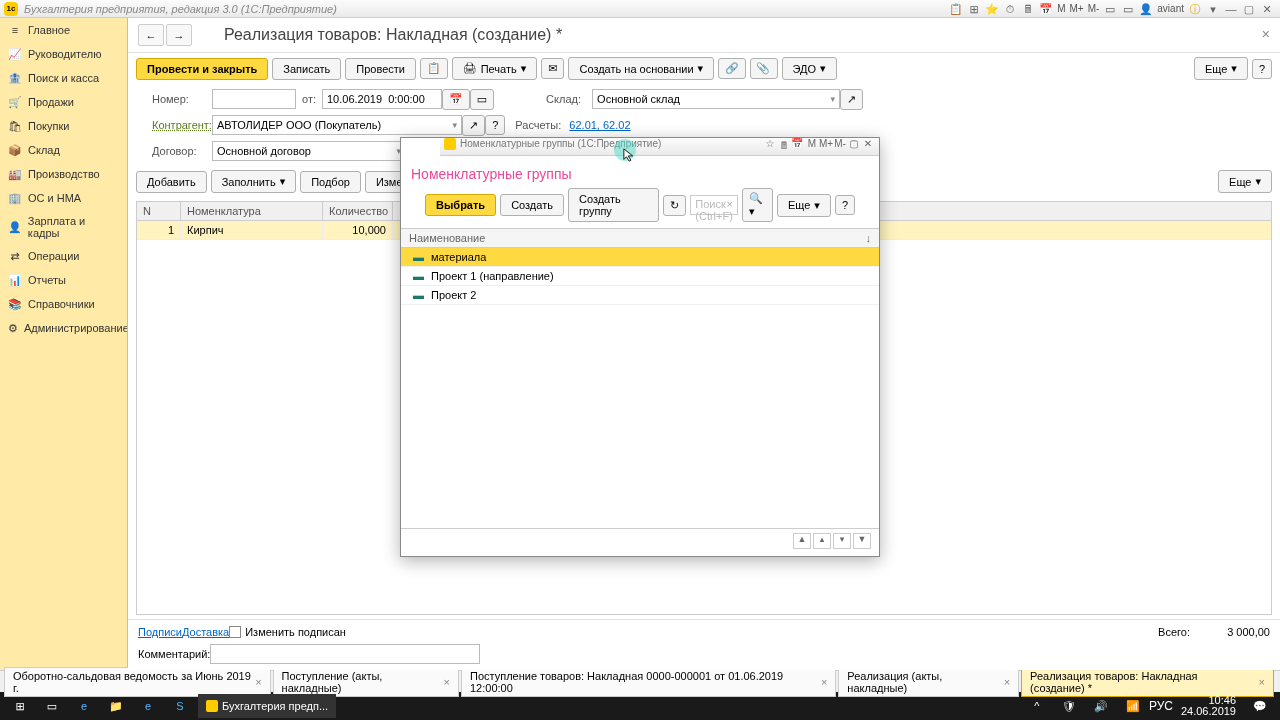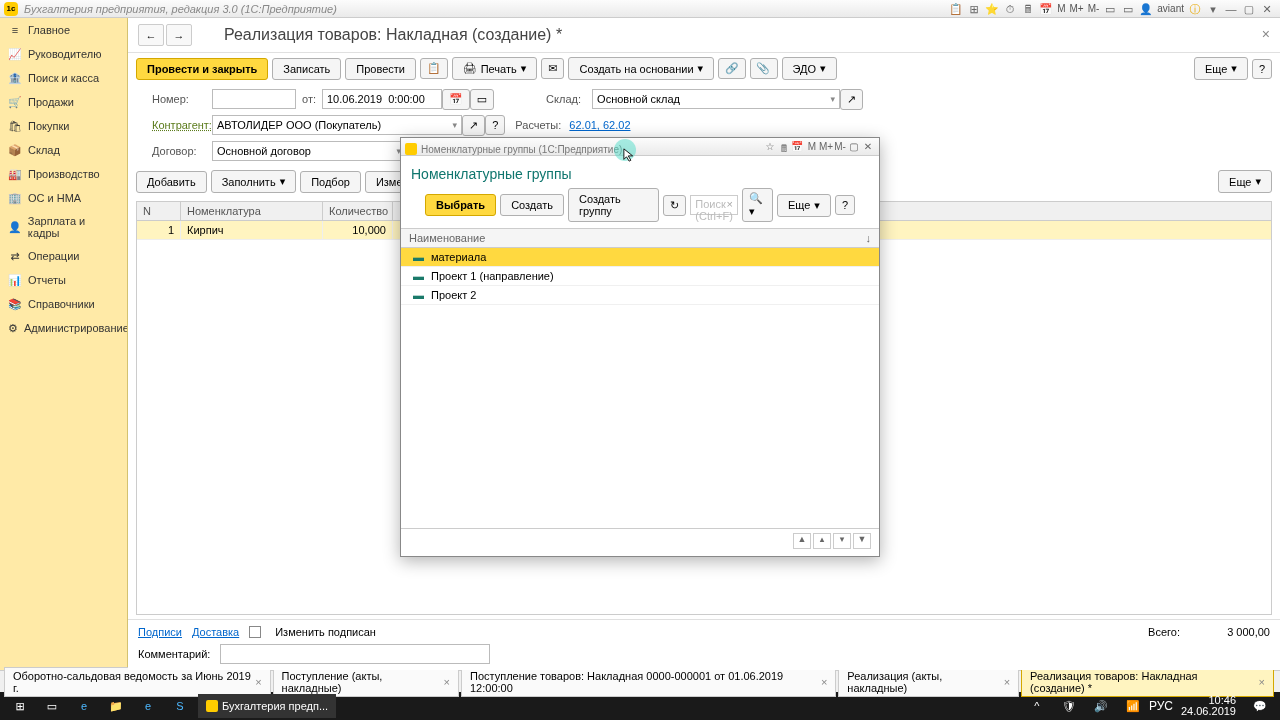--- a/index.html
+++ b/index.html
@@ -31,38 +31,38 @@
 .input { border: 1px solid #bbb; padding: 2px 4px; background: #fff; height: 20px;}
 .input.sel { display:flex; align-items:center; position:relative;}
 .input.sel::after { content:'▾'; position:absolute; right:4px; color:#888; font-size:9px;}
 .link { color: #0066cc; text-decoration: underline; cursor: pointer;}
 .table-area { margin: 4px 8px; border: 1px solid #ccc; flex:1; background:#fff;}
 .table-header { display: flex; background: #f0f0f0; border-bottom: 1px solid #ccc;}
 .table-header .th { padding: 3px 6px; border-right: 1px solid #ccc; color:#555;}
 .table-row { display: flex; border-bottom: 1px solid #eee;}
 .table-row.sel { background: #fff4c0;}
 .table-row .td { padding: 3px 6px; border-right: 1px solid #eee;}
-.footer-area { padding: 6px 10px; border-top: 1px solid #e0e0e0; display:flex; align-items:center; gap:10px;}
+.footer-area { padding: 6px 10px; border-top: 1px solid #e0e0e0; display:flex; align-items:center; gap:0;}
 .tabs-bar { height: 22px; background: #f0f0f0; border-top: 1px solid #ccc; display: flex; align-items: center; padding: 0 4px;}
 .tab { padding: 2px 8px; background: #fafafa; border: 1px solid #ccc; margin-right: 2px; display: flex; align-items: center; gap: 4px; cursor:pointer; font-size:10px;}
 .tab.active { background: #fff4c0; border-color: #d4a800;}
 .tab .x { color: #888; cursor:pointer;}
 .taskbar { height: 28px; background: #1a1a1a; display: flex; align-items: center; padding: 0 4px; color:#fff;}
 .taskbar .tbtn { width: 32px; height: 24px; display:flex; align-items:center; justify-content:center; cursor:pointer;}
 .taskbar .task { background: #333; padding: 2px 8px; display:flex; align-items:center; gap:4px; margin:0 2px; height:24px;}
 .taskbar .spacer { flex:1;}
 .taskbar .clock { text-align:right; font-size:10px; padding:0 8px; line-height:11px;}
 
 .dialog { position: absolute; left: 400px; top: 137px; width: 480px; height: 420px; background: #fff; border: 1px solid #888; box-shadow: 0 4px 16px rgba(0,0,0,0.3);}
-.dialog .dtitle { height: 18px; background: linear-gradient(#fcfcfc,#eaeaea); display:flex; align-items:flex-end; padding:0 4px; border-bottom:1px solid #ccc;}
+.dialog .dtitle { height: 18px; background: linear-gradient(#fcfcfc,#eaeaea); display:flex; align-items:flex-start; padding:0 4px; border-bottom:1px solid #ccc;margin-left:39px;}
 .dialog .dtitle .logo { width:12px; height:12px; background:#ffcc00; margin-right:4px; border-radius:2px;}
 .dialog .dtitle .dtxt { font-size:10px; color:#777;}
 .dialog .dtitle .spacer{flex:1;}
 .dialog .dtitle .dicon { width:14px; height:14px; color:#666; text-align:center; cursor:pointer; font-size:10px;}
-.dialog .dheading { padding: 10px 10px 6px; font-size:14px; color:#0f766e;}
+.dialog .dheading { padding: 10px 10px 6px; font-size:14px; color:#ec4899;}
 .dialog .dtoolbar { display:flex; align-items:center; padding: 0 24px 6px; gap:4px;}
 .dialog .search { flex:1; border:1px solid #ccc; padding:2px 4px; color:#bbb; height:20px; position:relative;}
 .dialog .search .sx { position:absolute; right:4px; top:2px; color:#aaa;}
 .dialog .dlist { border-top:1px solid #ccc; flex:1; overflow:auto;}
 .dialog .dlisthead { display:flex; background:#f5f5f5; border-bottom:1px solid #ccc; padding:3px 8px; color:#666;}
 .dialog .dlisthead .spacer{flex:1;}
 .dialog .drow { display:flex; align-items:center; padding:3px 12px; border-bottom:1px solid #f0f0f0; cursor:pointer;}
 .dialog .drow.sel { background:#ffd940;}
 .dialog .drow .dicon2 { width:10px; color:#1a7a6a; margin-right:8px;}
 .dialog .dfooter { padding:4px 8px; border-top:1px solid #ccc; display:flex; justify-content:flex-end; gap:2px;}

